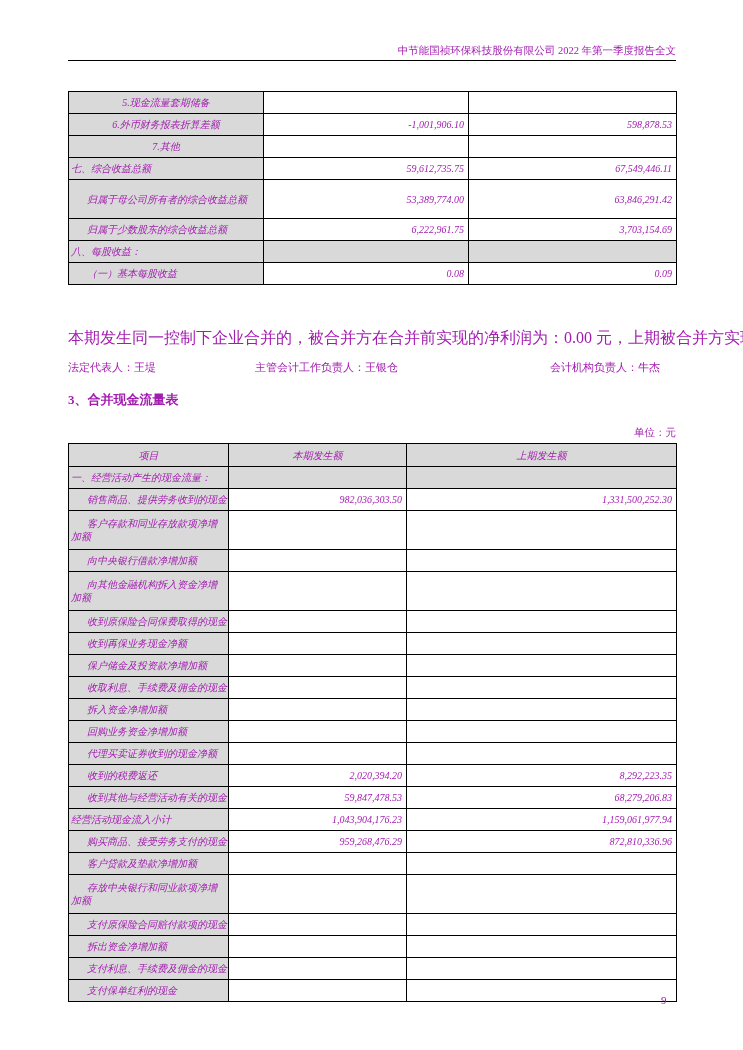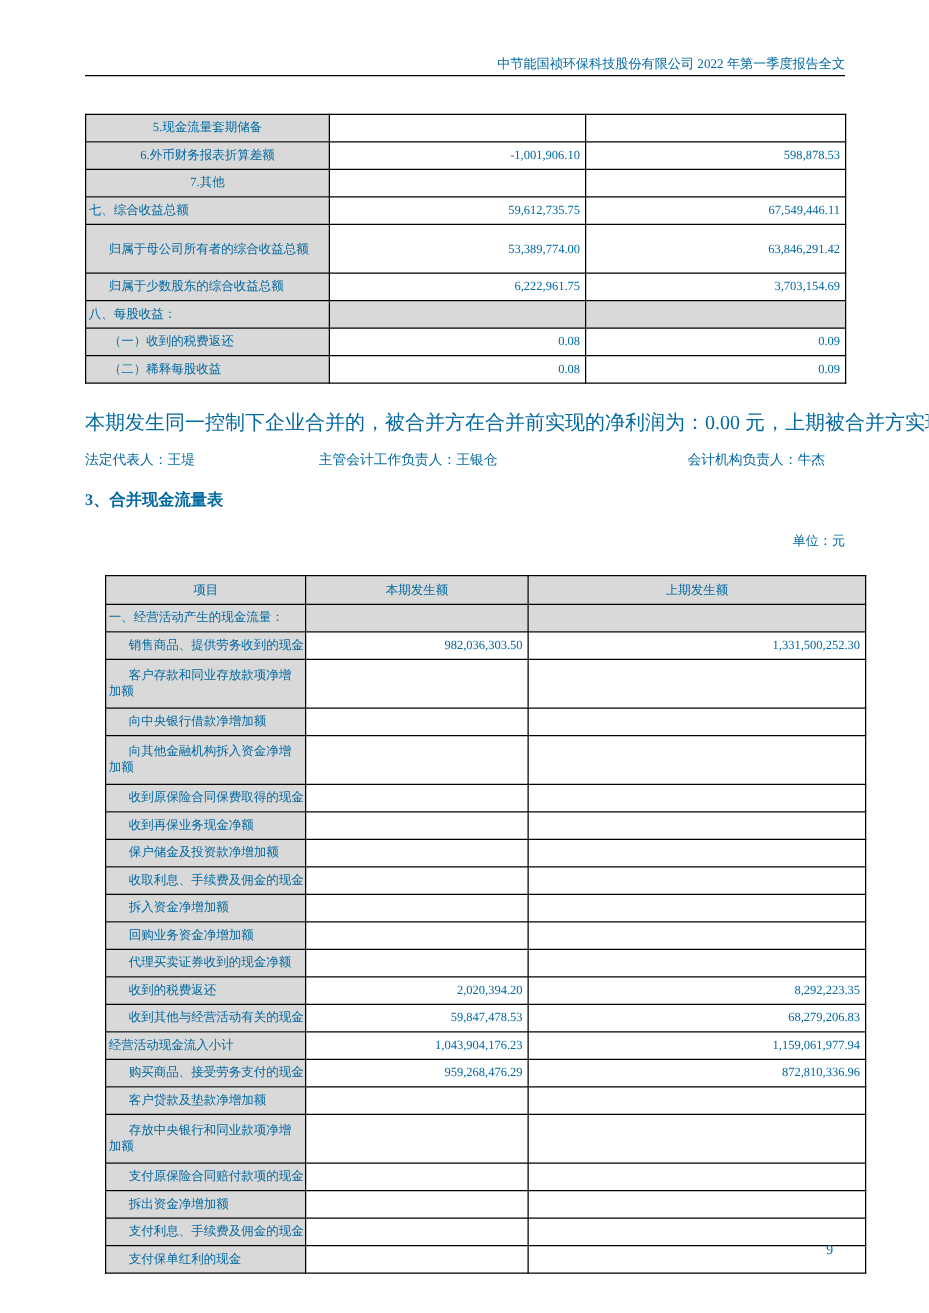--- a/index.html
+++ b/index.html
@@ -1,39 +1,39 @@
 <!DOCTYPE html>
 <html><head>
 <meta charset="utf-8">
 <style>
   html,body{margin:0;padding:0;background:#ffffff;}
   .page{
     position:relative;
     width:743px;height:1050px;
     background:#ffffff;
     font-family:"Liberation Serif","DejaVu Serif",serif;
-    color:#0369a1;
+    color:#a21caf;
     overflow:hidden;
   }
   .doc-header{
     position:absolute;top:44px;left:68px;width:608px;
     text-align:right;font-size:10.5px;white-space:nowrap;
   }
   .header-rule{
     position:absolute;top:60px;left:68px;width:608px;
     border-top:1.5px solid #000;height:0;
   }
   table.fin{
     border-collapse:collapse;table-layout:fixed;
     position:absolute;left:68px;
     border:1.5px solid #000;
-    font-size:10px;line-height:13px;
+    font-size:10px;line-height:13px;font-style:italic;
   }
   #income-table{top:91px;width:608px;}
-  #cashflow-table{top:460px;width:608px;margin-left:16px;}
+  #cashflow-table{top:443px;width:608px;}
   table.fin td, table.fin th{
     border:1px solid #000;
     vertical-align:middle;
     overflow:hidden;
     font-weight:normal;
   }
   tr.h1 td{height:19px;}
   tr.h2 td{height:36px;}
   tr.hd th{height:22px;background:#d9d9d9;text-align:center;padding:0 2px;}
   td.label{
@@ -122,26 +122,21 @@
           <td class="label ind2">归属于少数股东的综合收益总额</td>
           <td class="num">6,222,961.75</td>
           <td class="num">3,703,154.69</td>
         </tr>
         <tr class="h1">
           <td class="label">八、每股收益：</td>
           <td class="num gray"></td>
           <td class="num gray"></td>
         </tr>
         <tr class="h1">
-          <td class="label ind2">（一）收到的税费返还</td>
-          <td class="num">0.08</td>
-          <td class="num">0.09</td>
-        </tr>
-        <tr class="h1">
-          <td class="label ind2">（二）稀释每股收益</td>
+          <td class="label ind2">（一）基本每股收益</td>
           <td class="num">0.08</td>
           <td class="num">0.09</td>
         </tr>
       </tbody>
   </table>
 
   <div class="note">本期发生同一控制下企业合并的，被合并方在合并前实现的净利润为：0.00 元，上期被合并方实现的净利润为：0.00 元。</div>
 
   <div class="signatures">
     <span class="sig-1">法定代表人：王堤</span>

